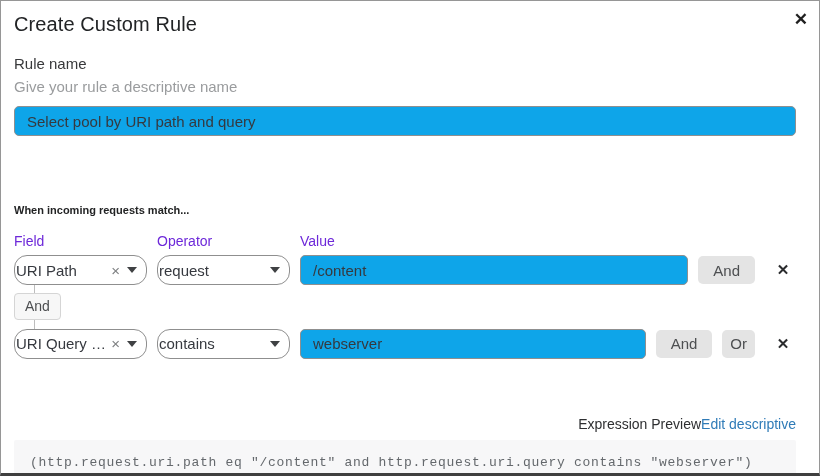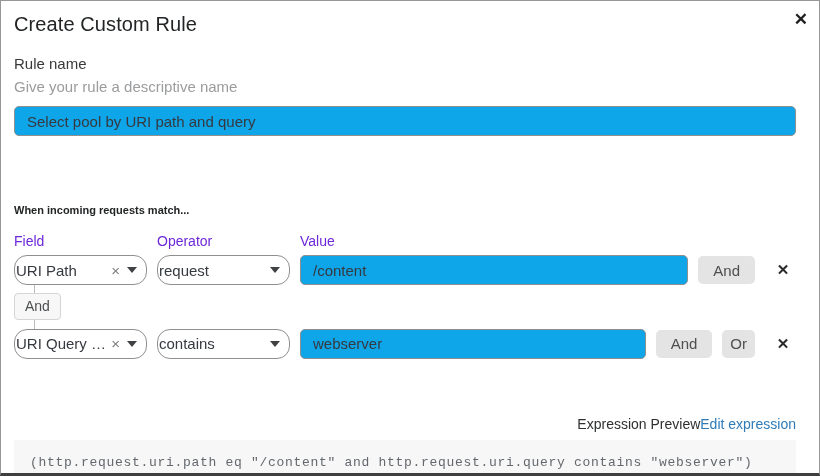--- a/index.html
+++ b/index.html
@@ -154,17 +154,17 @@
     </div>
     <input class="text-input value-input" type="text" value="webserver" style="">
     <button class="conj-btn">And</button>
     <button class="conj-btn or">Or</button>
     <button class="delete-btn">✕</button>
   </div>
 
   
   <div class="expr-row">
     <span class="expr-label">Expression Preview</span>
-    <a class="edit-link">Edit expression</a>
+    <a class="edit-link">Edit descriptive</a>
   </div>
   <div class="code-block">(http.request.uri.path eq "/content" and http.request.uri.query contains "webserver")</div>
 
 </div>
 
 </body></html>

